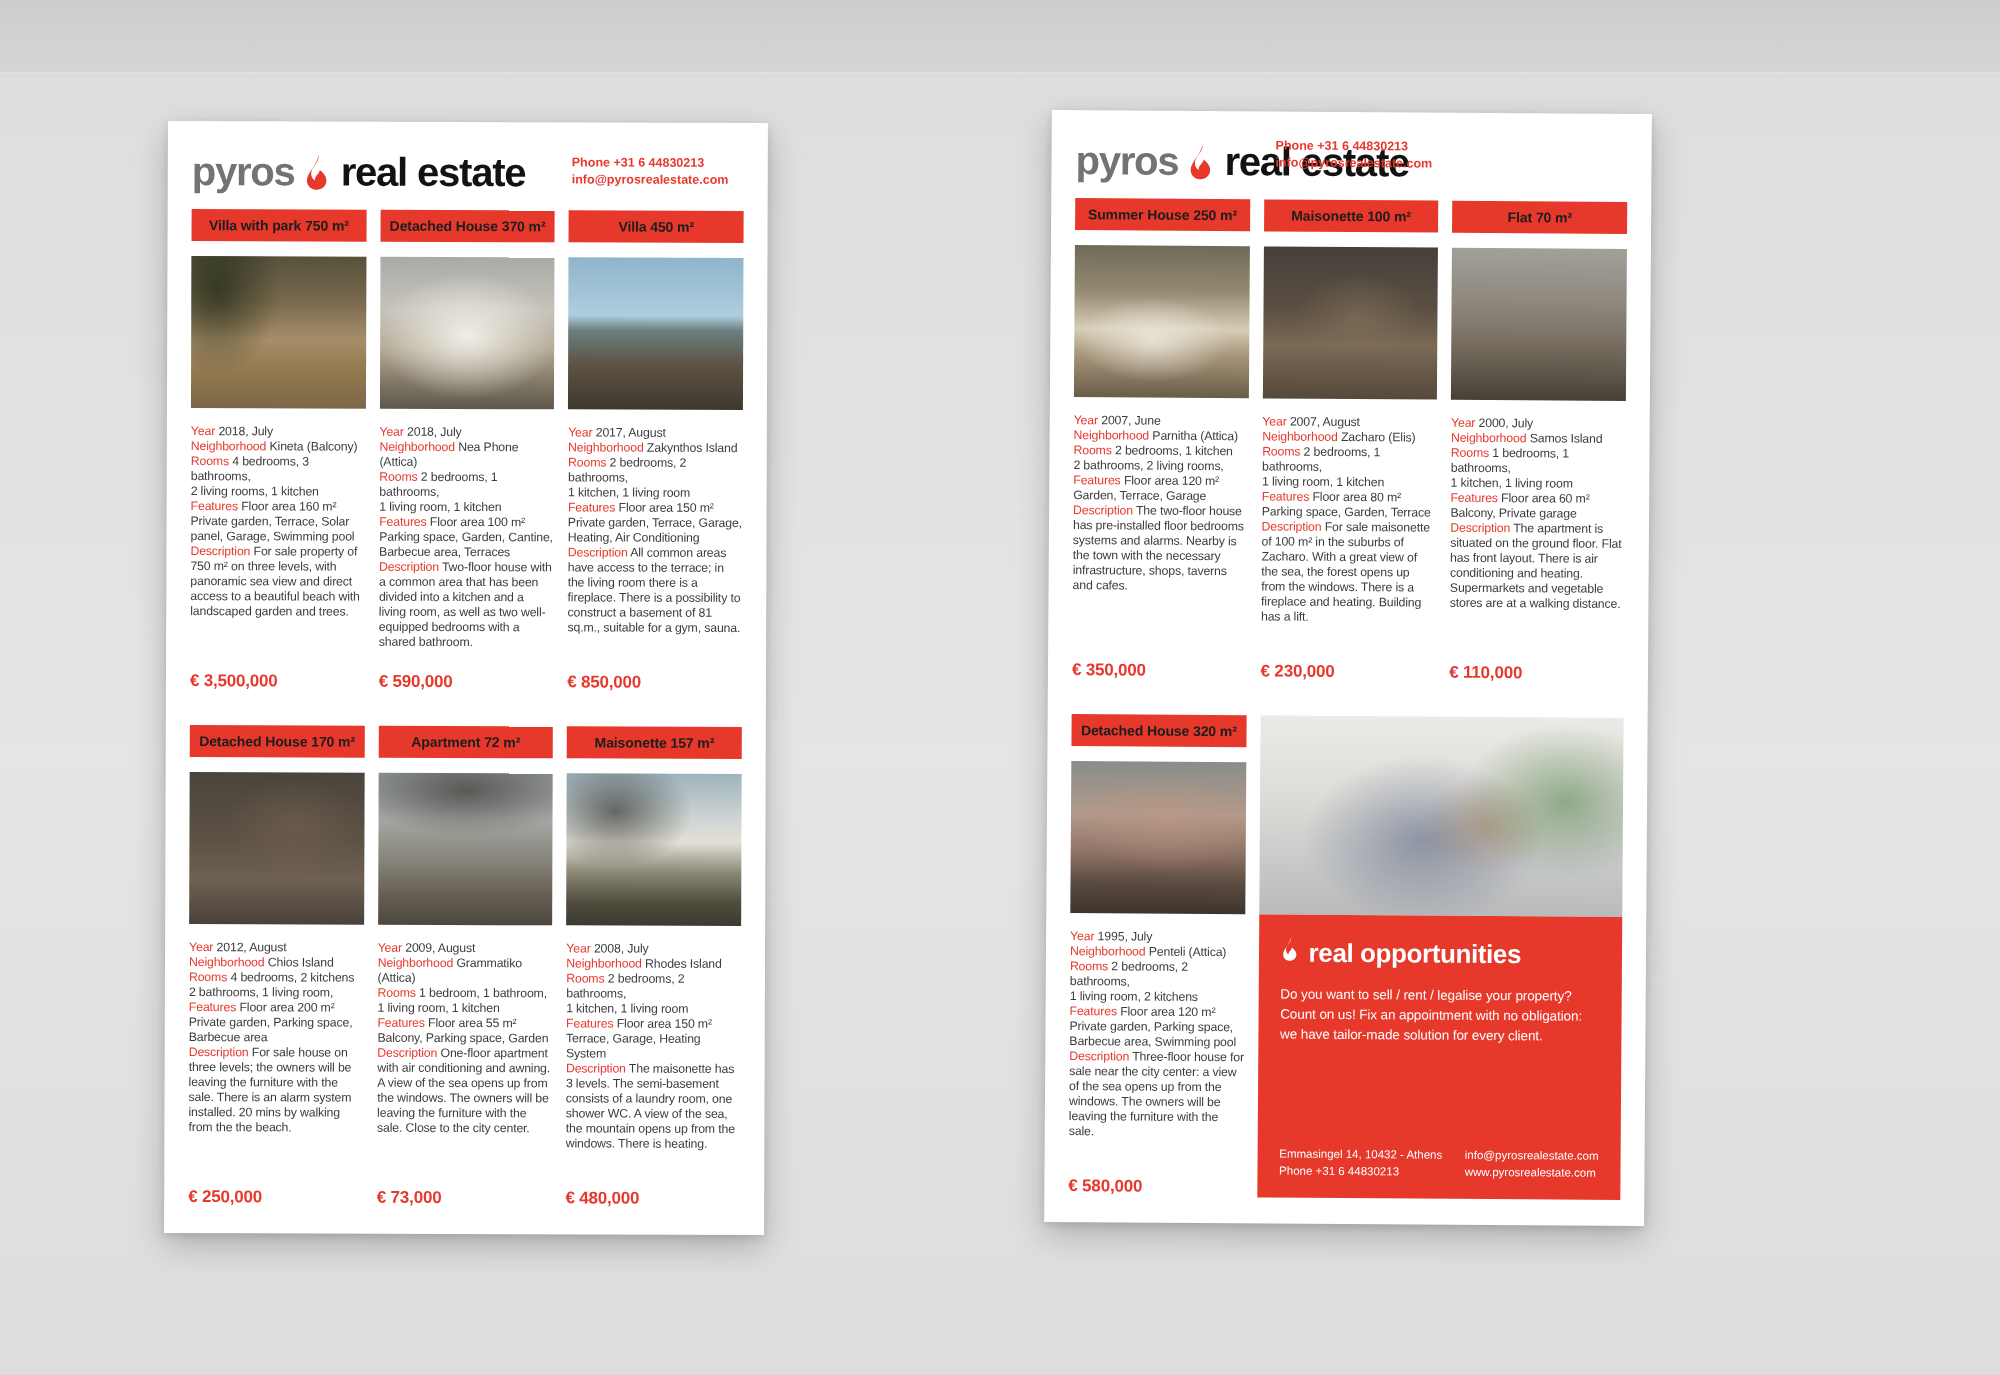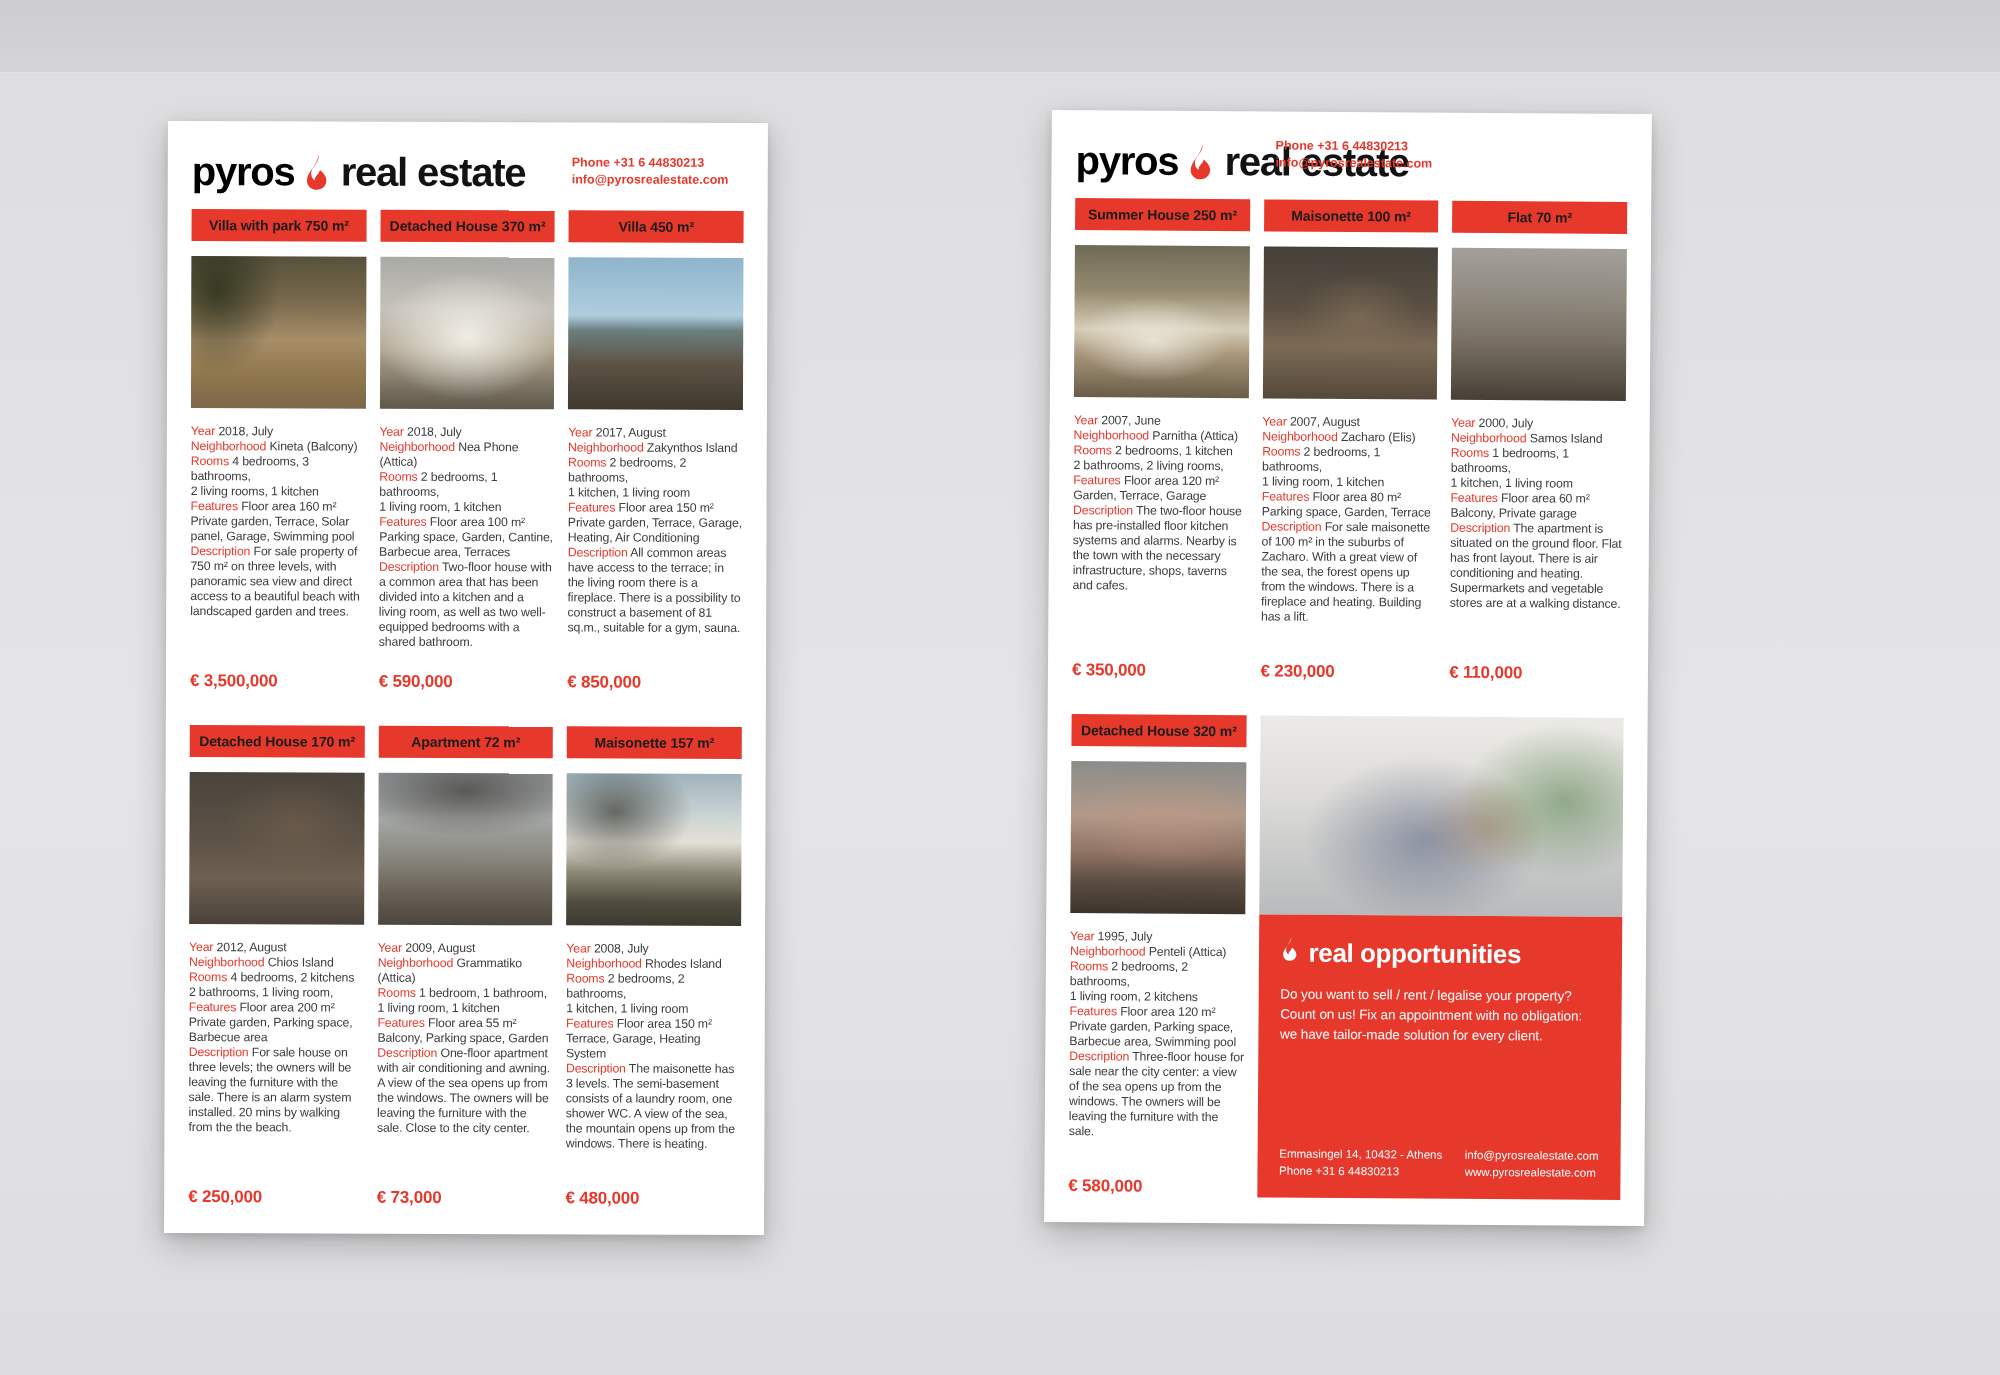--- a/index.html
+++ b/index.html
@@ -17,21 +17,21 @@
     box-shadow:0 12px 34px rgba(0,0,0,.22),0 3px 8px rgba(0,0,0,.12);
     padding:24px 24px 26px 24px;box-sizing:border-box;
     display:flex;flex-direction:column;
   }
   .page--left{left:166px;top:122px;transform:rotate(.2deg);}
   .page--right{left:1048px;top:112px;transform:rotate(.4deg);}
 
   
   .page-header{position:relative;height:64px;flex:0 0 auto;}
   .logo{display:flex;align-items:center;gap:7px;padding-top:4px;}
-  .logo-red{font-size:40px;font-weight:800;letter-spacing:-1.2px;color:#000000;}
+  .logo-red{font-size:40px;font-weight:800;letter-spacing:-1.2px;color:#737373;}
   .logo-black{font-size:40px;font-weight:800;letter-spacing:-1.2px;color:#121212;}
   .logo-flame{display:inline-flex;margin:0 2px;}
   .contact{position:absolute;top:8px;font-size:12.5px;line-height:17px;color:#e7382c;font-weight:700;}
   .page--left .contact{left:380px;}
   .page--right .contact{left:200px;top:2px;}
 
   
   .listings{display:grid;grid-template-columns:repeat(3,1fr);column-gap:14px;row-gap:34px;flex:1 1 auto;}
   .listing,.promo{display:flex;flex-direction:column;min-height:480px;}
   .lt-bar{height:32px;background:#e7382c;display:flex;align-items:center;justify-content:center;
@@ -229,21 +229,21 @@
           <span>Summer House 250 m²</span>
         </div>
       <div class="photo ph-r0"></div>
       <p class="lt-text">
         <span class="lbl">Year</span> <span class="val">2007, June</span><br>
         <span class="lbl">Neighborhood</span> <span class="val">Parnitha (Attica)</span><br>
         <span class="lbl">Rooms</span> <span class="val">2 bedrooms, 1 kitchen
 2 bathrooms, 2 living rooms,</span><br>
         <span class="lbl">Features</span> <span class="val">Floor area 120 m²
 Garden, Terrace, Garage</span><br>
-        <span class="lbl">Description</span> <span class="val">The two-floor house has pre-installed floor kitchen systems and alarms. Nearby is the town with the necessary infrastructure, shops, taverns and cafes.</span>
+        <span class="lbl">Description</span> <span class="val">The two-floor house has pre-installed floor bedrooms systems and alarms. Nearby is the town with the necessary infrastructure, shops, taverns and cafes.</span>
       </p>
       <div class="price">€ 350,000</div>
     </article>
 
     <article class="listing">
       <div class="lt-bar">
           <span>Maisonette 100 m²</span>
         </div>
       <div class="photo ph-r1"></div>
       <p class="lt-text">

